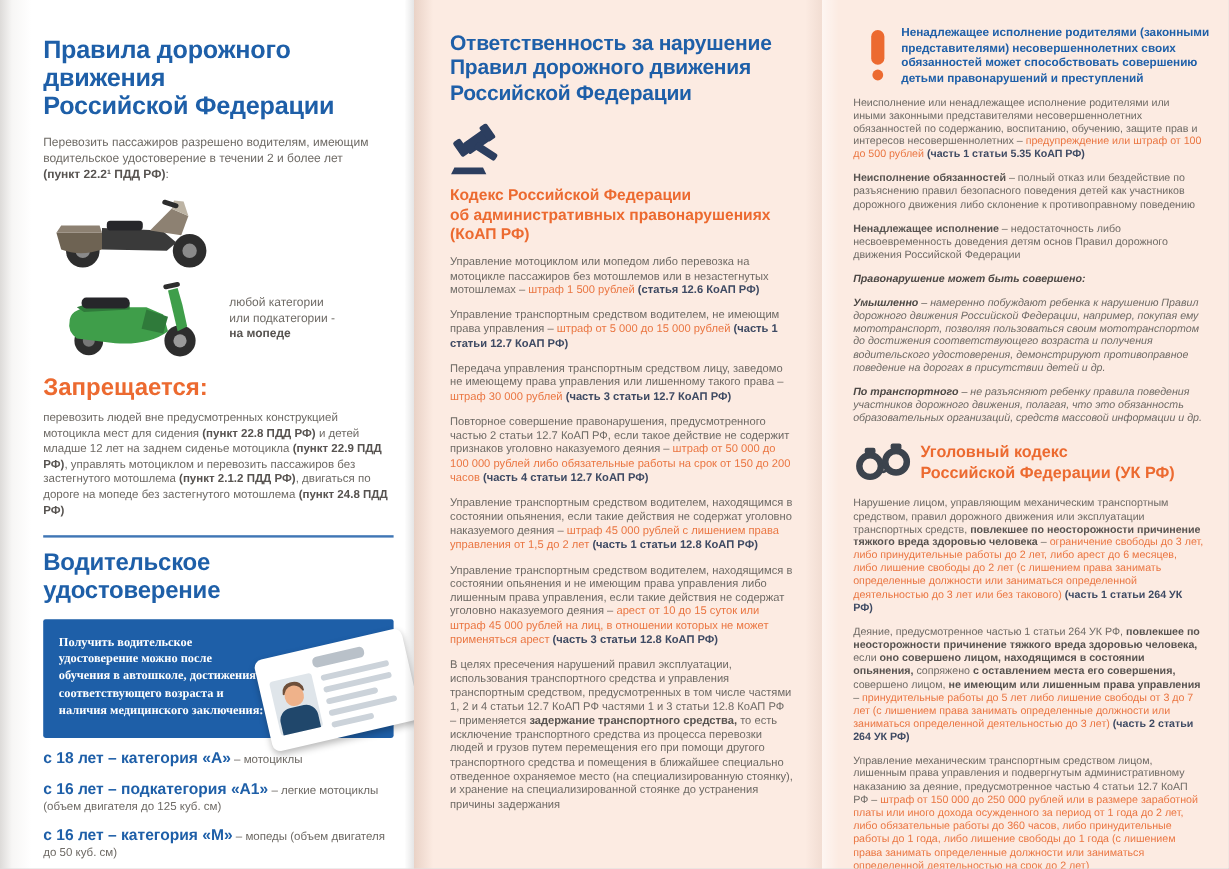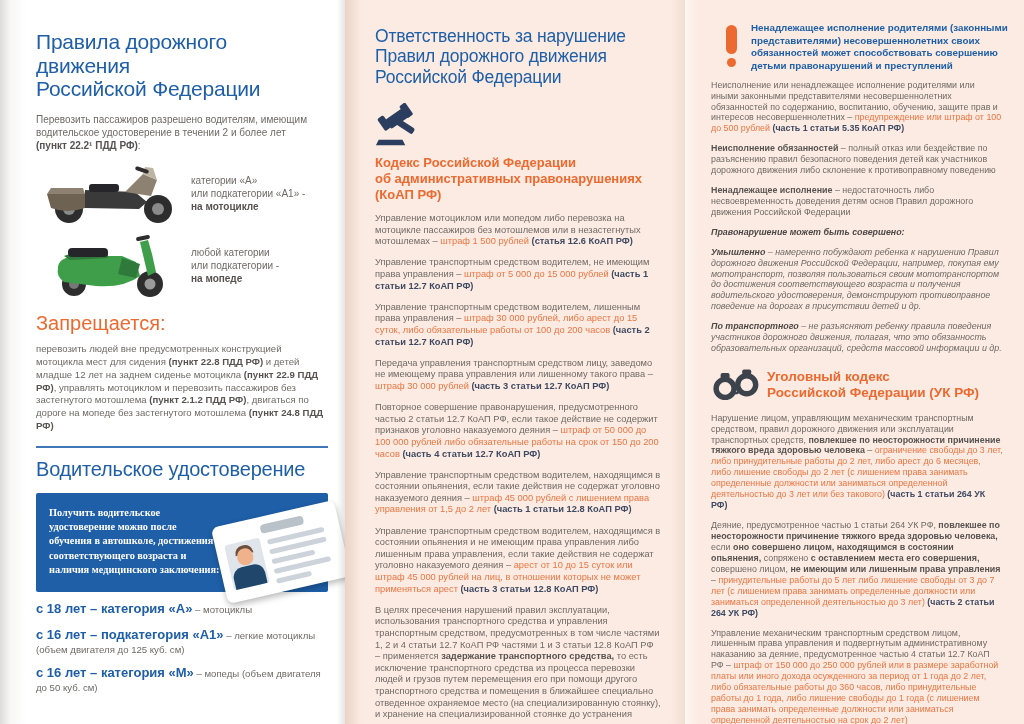--- a/index.html
+++ b/index.html
@@ -10,21 +10,21 @@
   .panel{position:absolute;top:0;height:724px;box-sizing:border-box;}
   #panel-left{left:0;width:345px;background:linear-gradient(90deg,#dddbd9 0px,#f7f6f5 10px,#ffffff 26px);padding:30px 26px 14px 36px;}
   #panel-left::after{content:"";position:absolute;top:0;right:0;width:8px;height:100%;background:linear-gradient(90deg,rgba(0,0,0,0) 0,rgba(0,0,0,.10) 100%);}
   #panel-mid{left:345px;width:340px;background:#fcebe2;padding:26px 22px 12px 30px;}
   #panel-mid::before{content:"";position:absolute;left:0;top:0;width:16px;height:100%;background:linear-gradient(90deg,rgba(120,60,30,.14),rgba(120,60,30,0));}
   #panel-mid::after{content:"";position:absolute;right:0;top:0;width:14px;height:100%;background:linear-gradient(90deg,rgba(120,60,30,0),rgba(120,60,30,.08));}
   #panel-right{left:685px;width:354px;background:#fcebe2;padding:22px 22px 10px 26px;}
   #panel-right::before{content:"";position:absolute;left:0;top:0;width:14px;height:100%;background:linear-gradient(90deg,rgba(255,255,255,.55),rgba(255,255,255,0));}
 
   
-  h1,h2,h3{margin:0;font-weight:400;}
+  h1,h2,h3{margin:0;font-weight:700;}
   .navy{color:#1e5fa8;}
   .orange{color:#ec6a30;}
   .rich{white-space:pre-line;}
   .seg-g{color:#6e6a65;}
   .seg-b{color:#575350;font-weight:700;}
   .seg-o{color:#ea7642;}
   .seg-n{color:#3e4a63;font-weight:700;}
   .seg-i{color:#6e6a65;font-style:italic;}
   .seg-bi{color:#4c4845;font-style:italic;font-weight:700;}
   .seg-nb{color:#1e5fa8;font-weight:800;font-size:13px;}
@@ -89,23 +89,20 @@
             <circle cx="119" cy="47" r="6" fill="#8a8a8a"></circle>
           <path d="M8 32 L46 32 L46 46 Q28 52 12 46 Z" fill="#6e6353"></path>
           <path d="M8 32 L46 32 L44 26 L12 26 Z" fill="#8d8172"></path>
           <path d="M46 28 L96 30 L108 40 L100 47 L46 46 Z" fill="#3a3a3a"></path>
           <path d="M86 30 L112 34 L118 18 L104 12 Z" fill="#8d8172"></path>
           <path d="M104 12 L118 18 L114 6 L106 5 Z" fill="#bdb4a4"></path>
           <rect x="96" y="6" width="14" height="4" rx="2" fill="#2d2d2d" transform="rotate(18 103 8)"></rect>
           <rect x="50" y="22" width="30" height="8" rx="3" fill="#26262a"></rect>
         </svg>
       </div>
-      <div class="vehicle-txt rich"><span class="seg-g">категории «А»
-или подкатегории «А1» - 
-</span><span class="seg-b">на мотоцикле</span></div>
     </div>
 
     <div class="vehicle-row">
       <div class="vehicle-pic">
         <svg width="140" height="66" viewBox="0 0 140 66">
           <circle cx="30" cy="52" r="12" fill="#2d2d2d"></circle>
             <circle cx="30" cy="52" r="5" fill="#777"></circle>
           <circle cx="106" cy="52" r="13" fill="#2d2d2d"></circle>
             <circle cx="106" cy="52" r="5.5" fill="#9a9a9a"></circle>
           <path d="M96 10 L104 8 L108 22 L112 40 L104 44 Z" fill="#3f9e4a"></path>
@@ -170,21 +167,20 @@
           </g>
         </svg>
       </div>
       <h3 id="koap-heading" class="orange">Кодекс Российской Федерации
 об административных правонарушениях
 (КоАП РФ)</h3>
     </div>
 
     <p class="koap-p rich"><span class="seg-g">Управление мотоциклом или мопедом либо перевозка на мотоцикле пассажиров без мотошлемов или в незастегнутых мотошлемах – </span><span class="seg-o">штраф 1 500 рублей </span><span class="seg-n">(статья 12.6 КоАП РФ)</span></p>
     <p class="koap-p rich"><span class="seg-g">Управление транспортным средством водителем, не имеющим права управления – </span><span class="seg-o">штраф от 5 000 до 15 000 рублей </span><span class="seg-n">(часть 1 статьи 12.7 КоАП РФ)</span></p>
-    <p class="koap-p rich"><span class="seg-g">Управление транспортным средством водителем, лишенным права управления – </span><span class="seg-o">штраф 30 000 рублей, либо арест до 15 суток, либо обязательные работы от 100 до 200 часов </span><span class="seg-n">(часть 2 статьи 12.7 КоАП РФ)</span></p>
     <p class="koap-p rich"><span class="seg-g">Передача управления транспортным средством лицу, заведомо не имеющему права управления или лишенному такого права – </span><span class="seg-o">штраф 30 000 рублей </span><span class="seg-n">(часть 3 статьи 12.7  КоАП РФ)</span></p>
     <p class="koap-p rich"><span class="seg-g">Повторное совершение правонарушения, предусмотренного частью 2 статьи 12.7 КоАП РФ, если такое действие не содержит признаков уголовно наказуемого деяния – </span><span class="seg-o">штраф от 50 000 до 100 000 рублей либо обязательные работы на срок от 150 до 200 часов </span><span class="seg-n">(часть 4 статьи 12.7 КоАП РФ)</span></p>
     <p class="koap-p rich"><span class="seg-g">Управление транспортным средством водителем, находящимся в состоянии опьянения, если такие действия не содержат уголовно наказуемого деяния  – </span><span class="seg-o">штраф 45 000 рублей с лишением права управления от 1,5 до 2 лет </span><span class="seg-n">(часть 1 статьи 12.8 КоАП РФ)</span></p>
     <p class="koap-p rich"><span class="seg-g">Управление транспортным средством водителем, находящимся в состоянии опьянения и не имеющим права управления либо лишенным права управления, если такие действия не содержат уголовно наказуемого деяния – </span><span class="seg-o">арест от 10 до 15 суток или штраф 45 000 рублей на лиц, в отношении которых не может применяться арест </span><span class="seg-n">(часть 3 статьи 12.8 КоАП РФ)</span></p>
     <p class="koap-p rich"><span class="seg-g">В целях пресечения нарушений правил эксплуатации, использования транспортного средства и управления транспортным средством, предусмотренных в том числе частями 1, 2 и 4 статьи 12.7 КоАП РФ частями 1 и 3 статьи  12.8 КоАП РФ – применяется </span><span class="seg-b">задержание транспортного средства, </span><span class="seg-g">то есть исключение транспортного средства из процесса перевозки людей и грузов путем перемещения его при помощи другого транспортного средства и помещения в ближайшее специально отведенное охраняемое место (на специализированную стоянку), и хранение на специализированной стоянке до устранения причины задержания </span></p>
   </div>
 
   <div class="panel" id="panel-right">
     <div id="warning-row">
       <div id="excl-icon">

